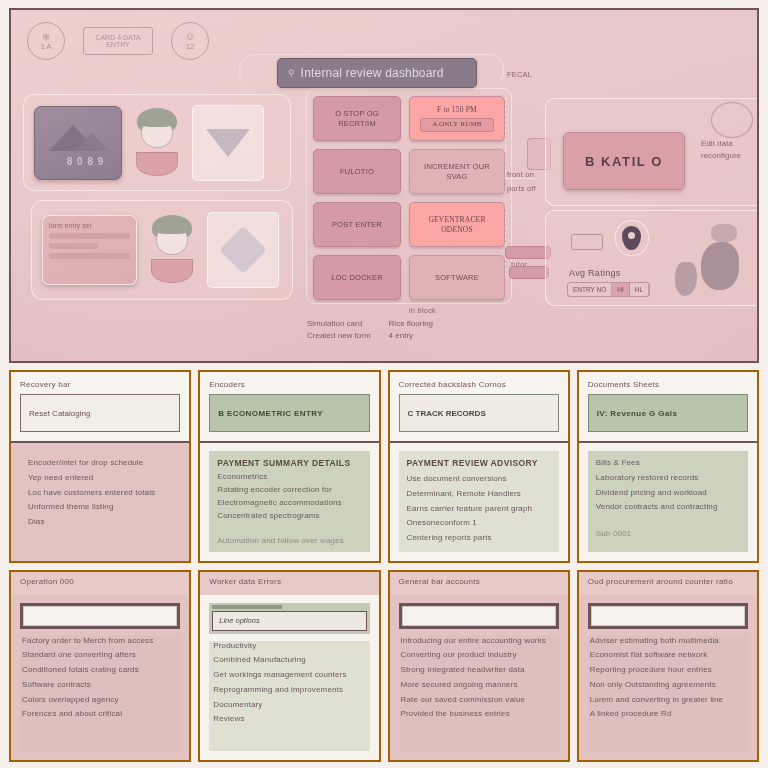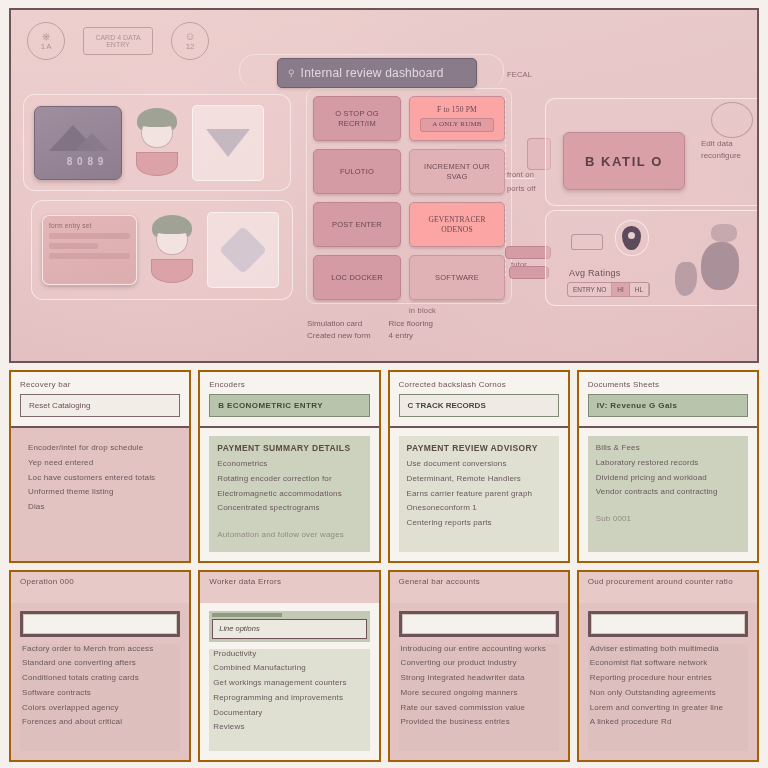--- a/index.html
+++ b/index.html
@@ -377,26 +377,26 @@
   }
   .panel-head.tinted { background: #e7c9c8; padding: 5px 9px; border-bottom: none; }
 
   .panel-head-title {
     font-size: 8px; color: #6e5458;
     letter-spacing: .25px;
     filter: blur(.3px);
     margin-bottom: 5px;
     white-space: nowrap; overflow: hidden;
   }
-  .panel-head.tinted .panel-head-title { margin-bottom: 12px; }
+  .panel-head.tinted .panel-head-title { margin-bottom: 4px; }
 
   .field {
     border: 1px solid #8f7275;
     background: #e8d4cf;
-    height: 23px;
+    height: 38px;
     display: flex; align-items: center;
     padding: 4px 8px;
     font-size: 8px; color: #6b4f53;
     filter: blur(.3px);
     white-space: nowrap; overflow: hidden;
   }
   .field.green { background: #b9c4ac; border-color: #7e8a73; color: #3f4a3a; font-weight: bold; letter-spacing:.4px; }
   .field.plain { background: #efeae4; border-color: #7e8a73; color: #3f4a3a; font-weight: bold; }
   .field.outline { background: #f3ede7; border-color: #7e6a6c; }
 

